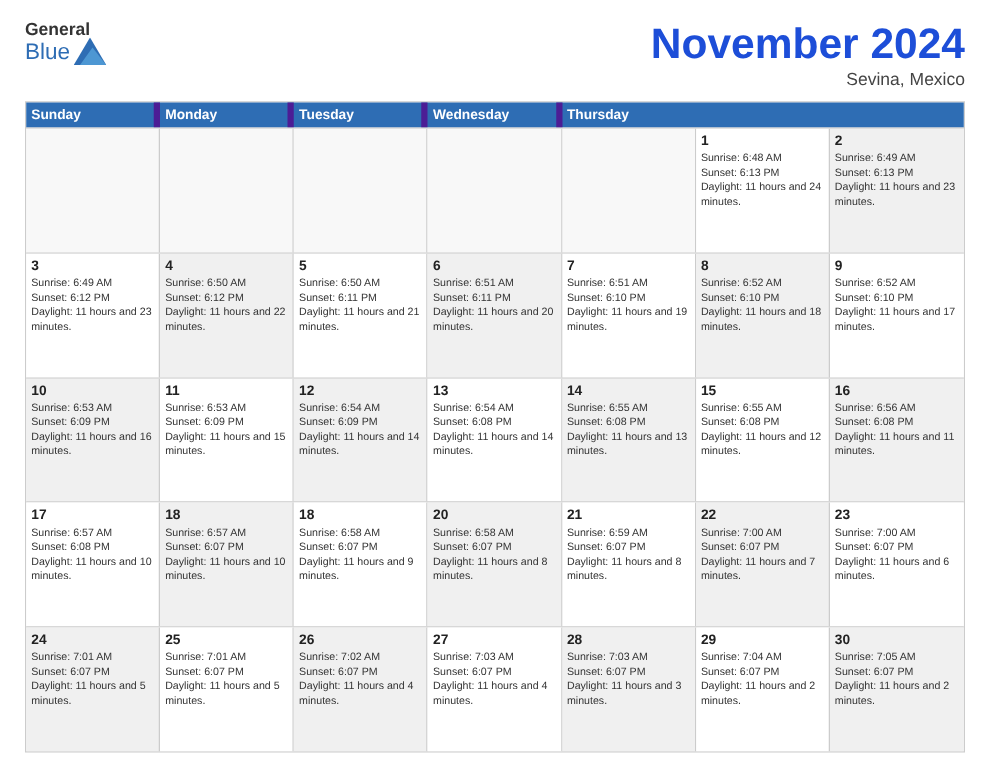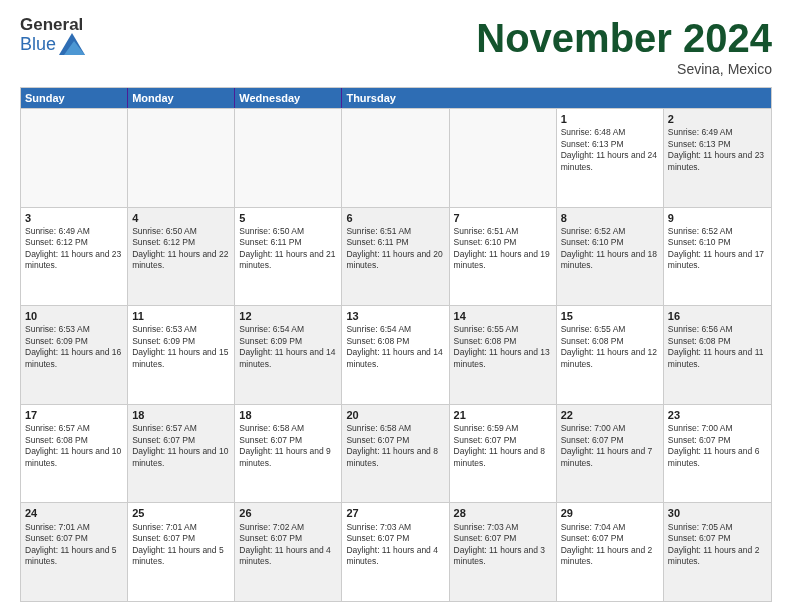--- a/index.html
+++ b/index.html
@@ -29,23 +29,23 @@
     }
     .logo-text {
       display: flex;
       flex-direction: column;
       line-height: 1;
     }
     .title-block {
       text-align: right;
     }
     .month-title {
-      font-size: 40px;
+      font-size: 34px;
       font-weight: bold;
-      color: #14532d;
+      color: #1d4ed8;
     }
     .location {
       font-size: 14px;
       color: #444;
     }
     .calendar {
       flex: 1;
       display: flex;
       flex-direction: column;
       border: 1px solid #ccc;
@@ -53,21 +53,21 @@
     .cal-header {
       display: grid;
       grid-template-columns: repeat(7, 1fr);
       background: #2e6db4;
     }
     .cal-header-cell {
       color: #fff;
       font-size: 11px;
       font-weight: bold;
       padding: 4px 4px;
-      border-right: 1px solid #4c1d95;
+      border-right: 5px solid #4c1d95;
       text-align: left;
     }
     .cal-header-cell:last-child { border-right: none; }
     .cal-body {
       flex: 1;
       display: grid;
       grid-template-rows: repeat(5, 1fr);
     }
     .cal-row {
       display: grid;
@@ -99,40 +99,41 @@
       line-height: 1.35;
     }
   </style>
 </head>
 <body>
 
 <div class="page">
   <div class="header">
     <div class="logo">
       <div class="logo-text">
-        <span style="font-size:17px;font-weight:bold;color:#333;">General</span>
+        <span style="font-size:14px;font-weight:bold;color:#333;">General</span>
         <div style="display:flex;align-items:center;">
           <span style="font-size:18px;font-weight:normal;color:#2e6db4;">Blue</span>
           <svg width="26" height="22" viewBox="0 0 26 22" style="margin-left:3px;">
             <polygon points="0,22 13,0 26,22" fill="#2e6db4"></polygon>
             <polygon points="5,22 15,8 26,22" fill="#5baae0" opacity="0.7"></polygon>
           </svg>
         </div>
       </div>
     </div>
     <div class="title-block">
       <div class="month-title">November 2024</div>
       <div class="location">Sevina, Mexico</div>
     </div>
   </div>
 
   <div class="calendar">
     <div class="cal-header" id="cal-header">
         <div class="cal-header-cell">Sunday</div>
         <div class="cal-header-cell">Monday</div>
+        <div class="cal-header-cell">Tuesday</div>
         <div class="cal-header-cell">Wednesday</div>
         <div class="cal-header-cell">Thursday</div>
       </div>
     <div class="cal-body" id="cal-body">
         <div class="cal-row">
           <div class="cal-cell empty"></div>
           <div class="cal-cell empty"></div>
           <div class="cal-cell empty"></div>
           <div class="cal-cell empty"></div>
           <div class="cal-cell empty"></div>

